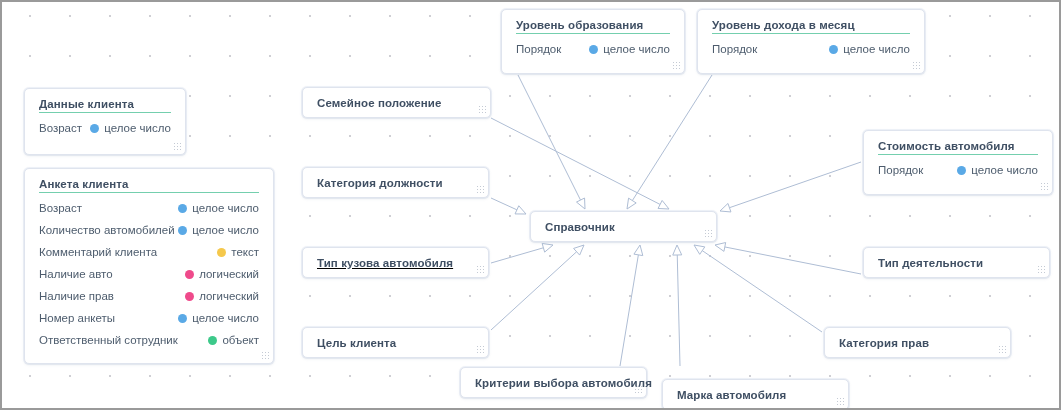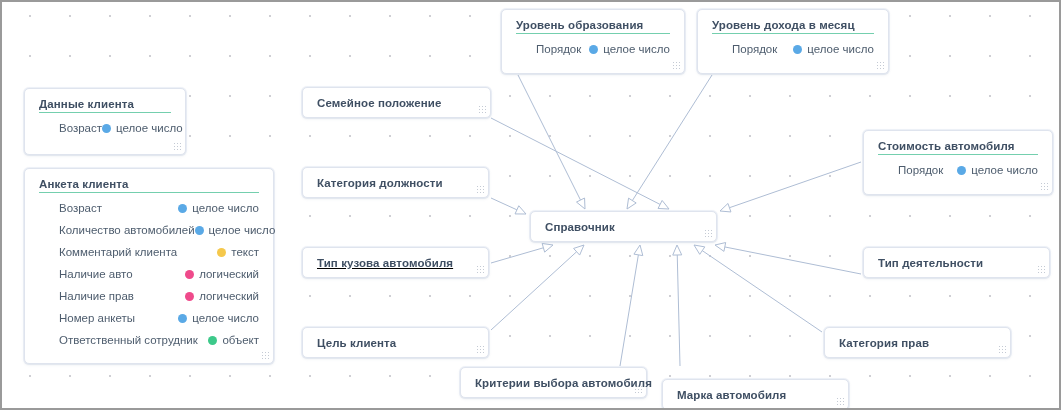--- a/index.html
+++ b/index.html
@@ -45,21 +45,20 @@
     padding: 9px 14px 5px 14px;
     white-space: nowrap;
   }
   .node.withfields .title {
     border-bottom: 1px solid #74cfae;
     margin: 0 14px 0 14px;
     padding: 9px 0 2px 0;
   }
   .fields {
     padding: 4px 14px 9px 14px;
-    margin-left: 20px;
   }
   .field {
     display: flex;
     align-items: center;
     justify-content: space-between;
     font-size: 11.5px;
     color: #4b5a6b;
     line-height: 22px;
     white-space: nowrap;
   }
@@ -221,21 +220,21 @@
           <div class="field">
             <span class="fname">Порядок</span>
             <span class="ftype">
               <span class="dot" style="background: rgb(90, 169, 230);"></span>
               <span>целое число</span>
             </span>
           </div>
         </div>
         <div class="resize"></div>
       </div>
-      <div class="node withfields" style="left: 695px; top: 7px; width: 192px; min-height: 65px;">
+      <div class="node withfields" style="left: 695px; top: 7px; width: 228px; min-height: 65px;">
         <div class="title">Уровень дохода в месяц</div>
         <div class="fields">
           <div class="field">
             <span class="fname">Порядок</span>
             <span class="ftype">
               <span class="dot" style="background: rgb(90, 169, 230);"></span>
               <span>целое число</span>
             </span>
           </div>
         </div>

